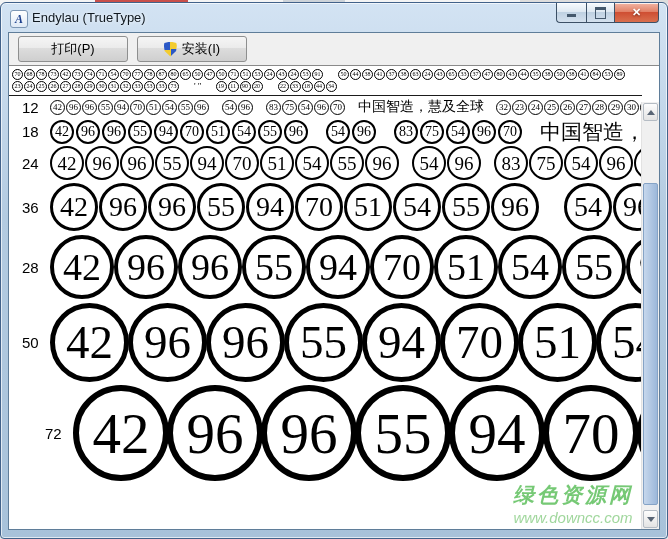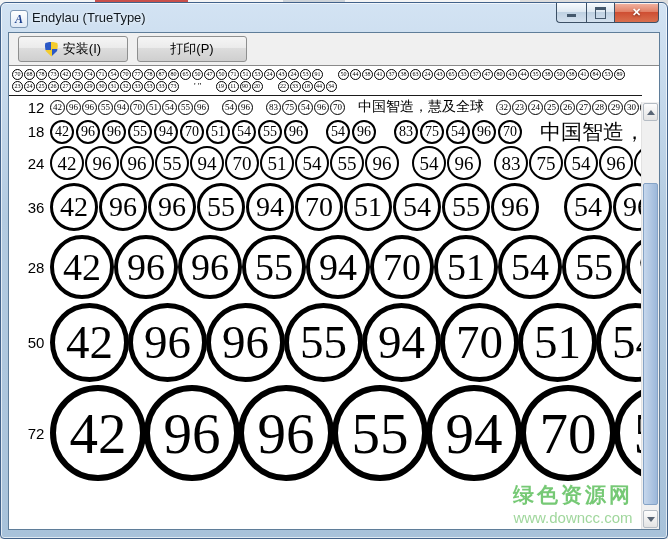--- a/index.html
+++ b/index.html
@@ -45,21 +45,21 @@
           background:conic-gradient(from 0deg at 50% 50%,#f3cc2f 0 90deg,#2a58c6 90deg 180deg,#f3cc2f 180deg 270deg,#2a58c6 270deg 360deg);}
   .info{padding:3px 2px 1px 4px;font-size:13px;line-height:20px;color:#000;}
   .info .l2{font-size:14px;}
 
   
   .charset{padding:2px 0 2px 3px;margin-right:17px;overflow:hidden;}
   .cs-row{display:flex;align-items:center;height:12px;overflow:hidden;white-space:nowrap;}
   .divider{border-top:1px solid #1b1b1b;margin:1px 17px 0 0;}
 
   
-  #rows{position:relative;overflow:hidden;text-align:center;}
+  #rows{position:relative;overflow:hidden;}
   .prow{display:flex;align-items:center;}
   .size-label{flex:0 0 28px;padding-left:13px;font-size:15px;color:#000;}
   .strip{flex:1 1 auto;display:flex;align-items:center;overflow:hidden;margin-right:17px;}
   .glyph{box-sizing:border-box;flex:0 0 auto;display:flex;align-items:center;justify-content:center;
          border-style:solid;border-color:#000;border-radius:50%;background:#fff;
          font-family:"Liberation Serif",serif;color:#000;line-height:1;}
   .gap{flex:0 0 auto;}
   .cn{flex:0 0 auto;font-family:"Liberation Serif",serif;white-space:nowrap;color:#000;}
 
   
@@ -68,21 +68,21 @@
           background:linear-gradient(#fdfdfd,#e3e3e3);display:flex;align-items:center;justify-content:center;}
   .sb-btn.up{top:1px;}
   .sb-btn.down{bottom:1px;}
   .arrow{width:0;height:0;border-left:4px solid transparent;border-right:4px solid transparent;}
   .arrow.a-up{border-bottom:5px solid #596575;}
   .arrow.a-down{border-top:5px solid #596575;}
   .sb-thumb{position:absolute;left:1px;right:1px;top:81px;height:320px;border:1px solid #85a3c6;border-radius:2px;
             background:linear-gradient(to right,#c6d7ec,#9cb8da);}
 
   
-  .watermark{position:absolute;right:26px;bottom:3px;text-align:center;pointer-events:none;}
+  .watermark{position:absolute;right:26px;bottom:3px;text-align:center;pointer-events:none;font-style:italic;}
   .wm1{font-size:21px;font-weight:bold;letter-spacing:3px;color:#49b748;opacity:.75;}
   .wm2{font-size:15px;color:#90d08c;opacity:.85;}
 </style>
 </head>
 <body>
 
 <div class="bg-strip">
   <div class="bg-red"></div>
   <div class="bg-gray"></div>
   <div class="bg-gray2"></div>
@@ -101,25 +101,25 @@
         </div>
       <div class="win-btn closeb">
           <span class="glyph-close">✕</span>
         </div>
     </div>
   </div>
 
   <div class="client">
     <div class="toolbar">
       <button class="btn">
+        <span>打印(P)</span>
+      </button>
+      <button class="btn">
         <span class="shield"></span>
         <span>安装(I)</span>
-      </button>
-      <button class="btn">
-        <span>打印(P)</span>
       </button>
     </div>
 
 
     <div class="charset" id="charset">
         <div class="cs-row">
           <span class="glyph" style="height: 11px; width: 11px; border-width: 1px; font-size: 6px; margin-right: 1px;">70</span>
           <span class="glyph" style="height: 11px; width: 11px; border-width: 1px; font-size: 6px; margin-right: 1px;">68</span>
           <span class="glyph" style="height: 11px; width: 11px; border-width: 1px; font-size: 6px; margin-right: 1px;">78</span>
           <span class="glyph" style="height: 11px; width: 11px; border-width: 1px; font-size: 6px; margin-right: 1px;">73</span>
@@ -344,21 +344,21 @@
             <span class="glyph" style="height: 79px; width: 79px; border-width: 5px; font-size: 47px; margin-right: -1px;">94</span>
             <span class="glyph" style="height: 79px; width: 79px; border-width: 5px; font-size: 47px; margin-right: -1px;">70</span>
             <span class="glyph" style="height: 79px; width: 79px; border-width: 5px; font-size: 47px; margin-right: -1px;">51</span>
             <span class="glyph" style="height: 79px; width: 79px; border-width: 5px; font-size: 47px; margin-right: -1px;">54</span>
             <span class="gap" style="width: 42px;"></span>
             <span class="gap" style="width: 42px;"></span>
             <span class="gap" style="width: 42px;"></span>
             <span class="gap" style="width: 42px;"></span>
           </div>
         </div>
-        <div class="prow" style="height: 100px;">
+        <div class="prow" style="height: 100px; padding-left: 23px;">
           <span class="size-label">72</span>
           <div class="strip">
             <span class="glyph" style="height: 96px; width: 96px; border-width: 6px; font-size: 57px; margin-right: -2px;">42</span>
             <span class="glyph" style="height: 96px; width: 96px; border-width: 6px; font-size: 57px; margin-right: -2px;">96</span>
             <span class="glyph" style="height: 96px; width: 96px; border-width: 6px; font-size: 57px; margin-right: -2px;">96</span>
             <span class="glyph" style="height: 96px; width: 96px; border-width: 6px; font-size: 57px; margin-right: -2px;">55</span>
             <span class="glyph" style="height: 96px; width: 96px; border-width: 6px; font-size: 57px; margin-right: -2px;">94</span>
             <span class="glyph" style="height: 96px; width: 96px; border-width: 6px; font-size: 57px; margin-right: -2px;">70</span>
             <span class="glyph" style="height: 96px; width: 96px; border-width: 6px; font-size: 57px; margin-right: -2px;">51</span>
             <span class="gap" style="width: 50px;"></span>

